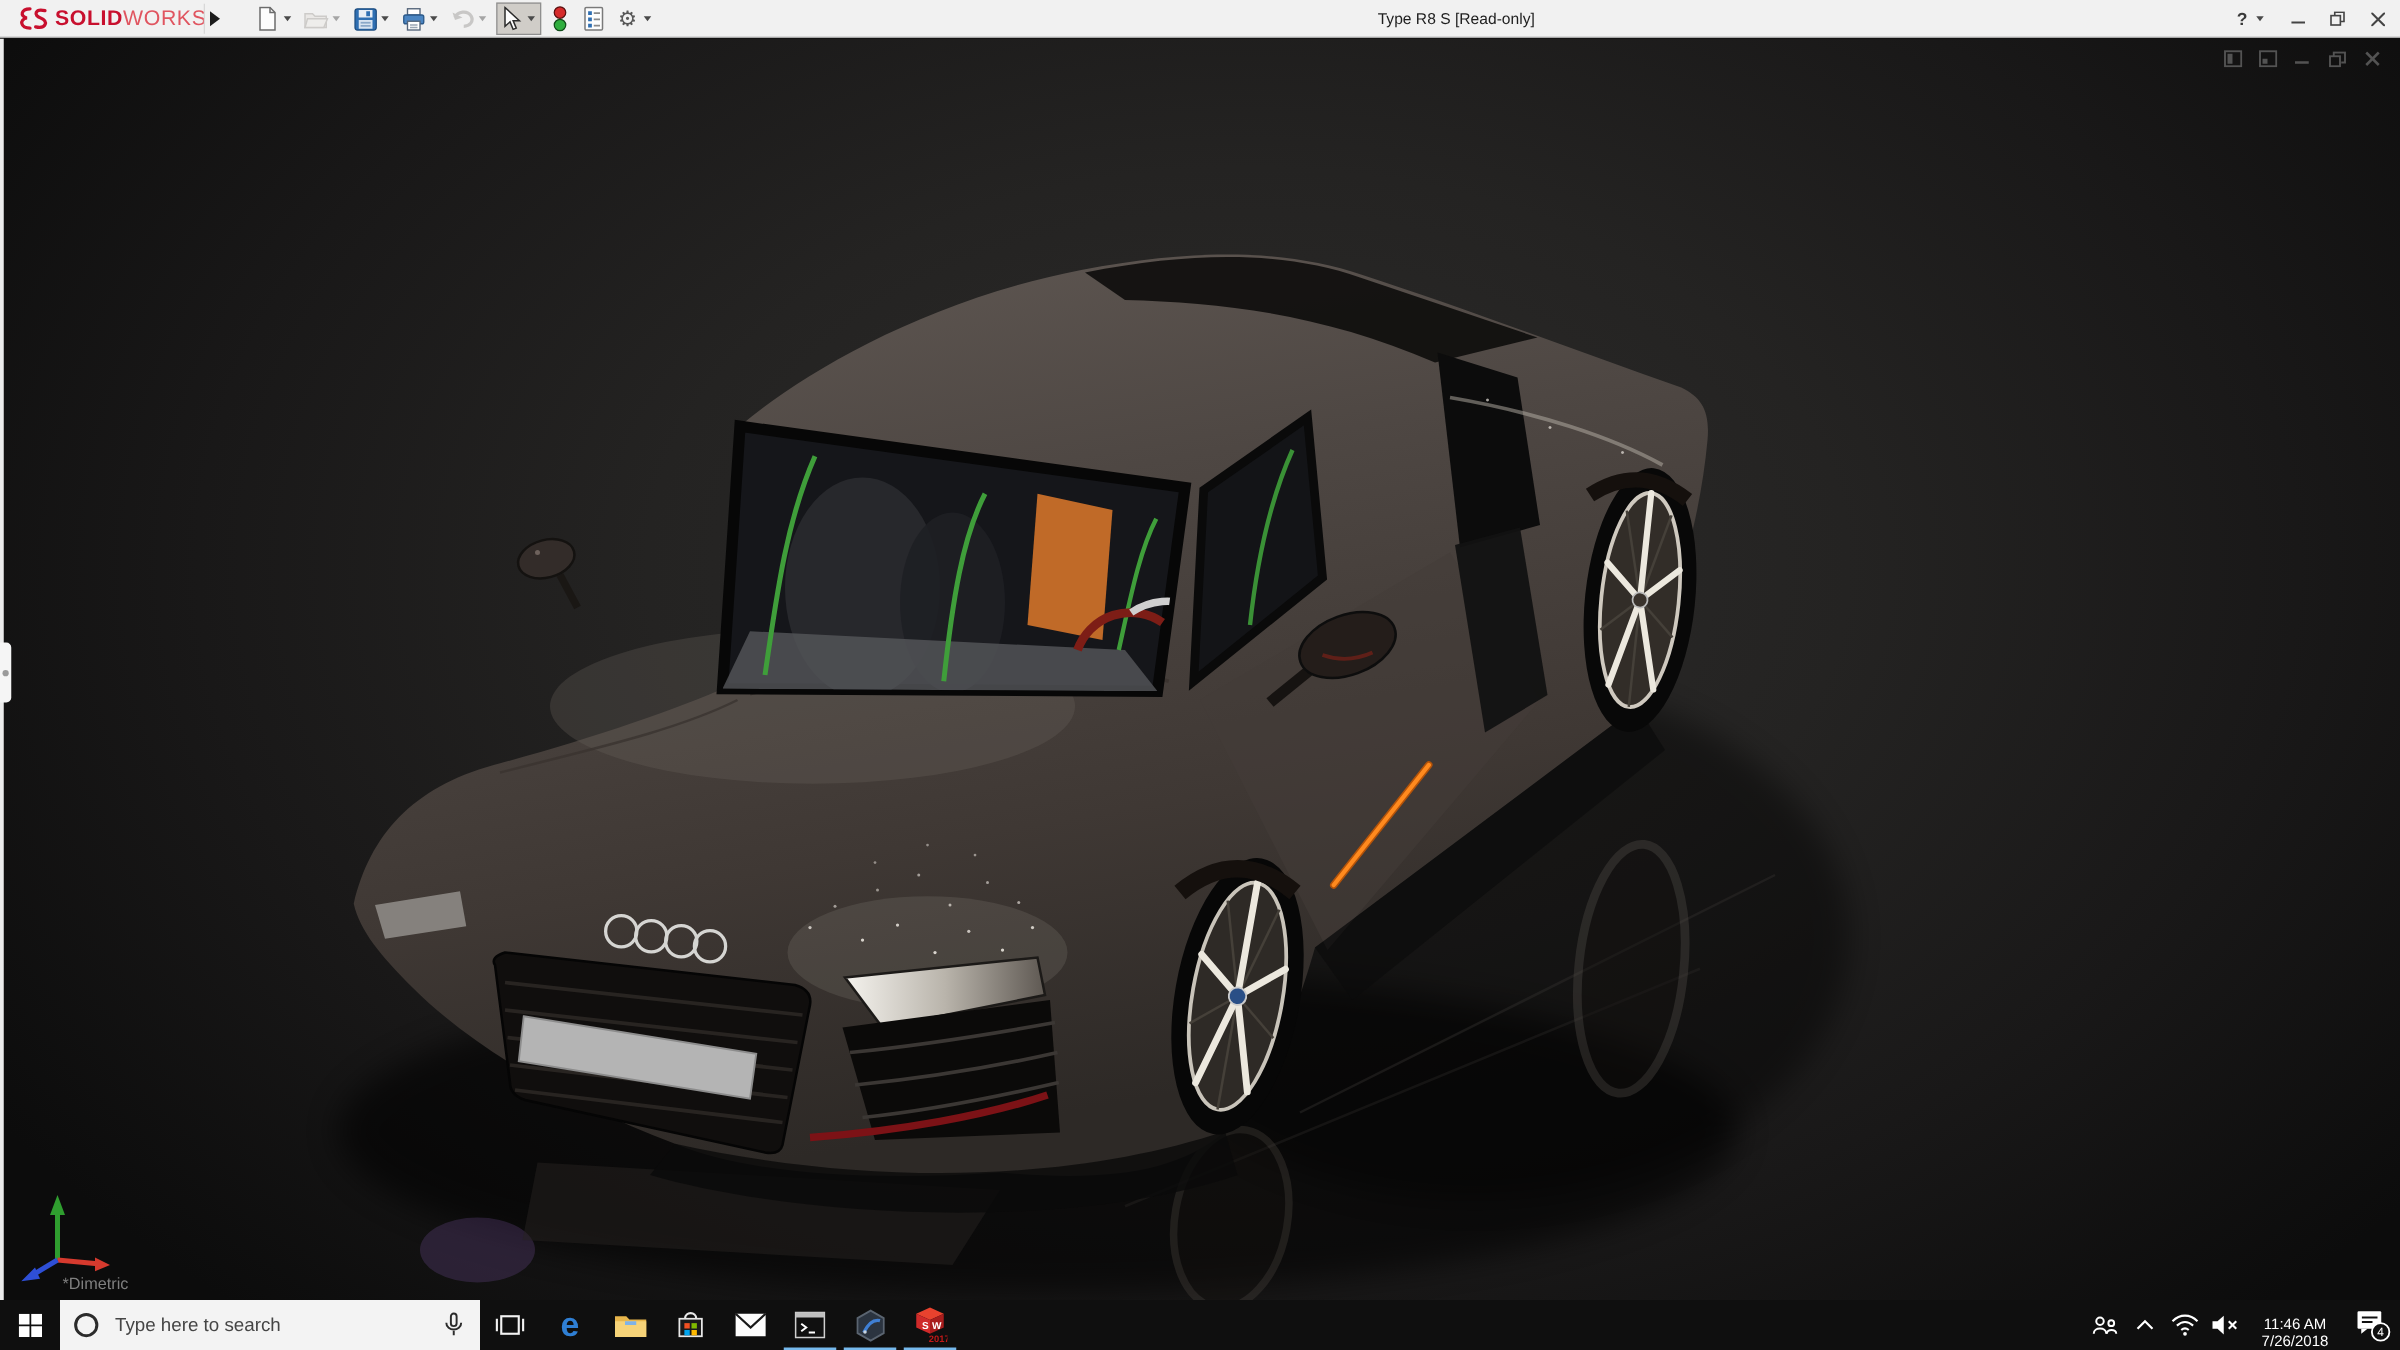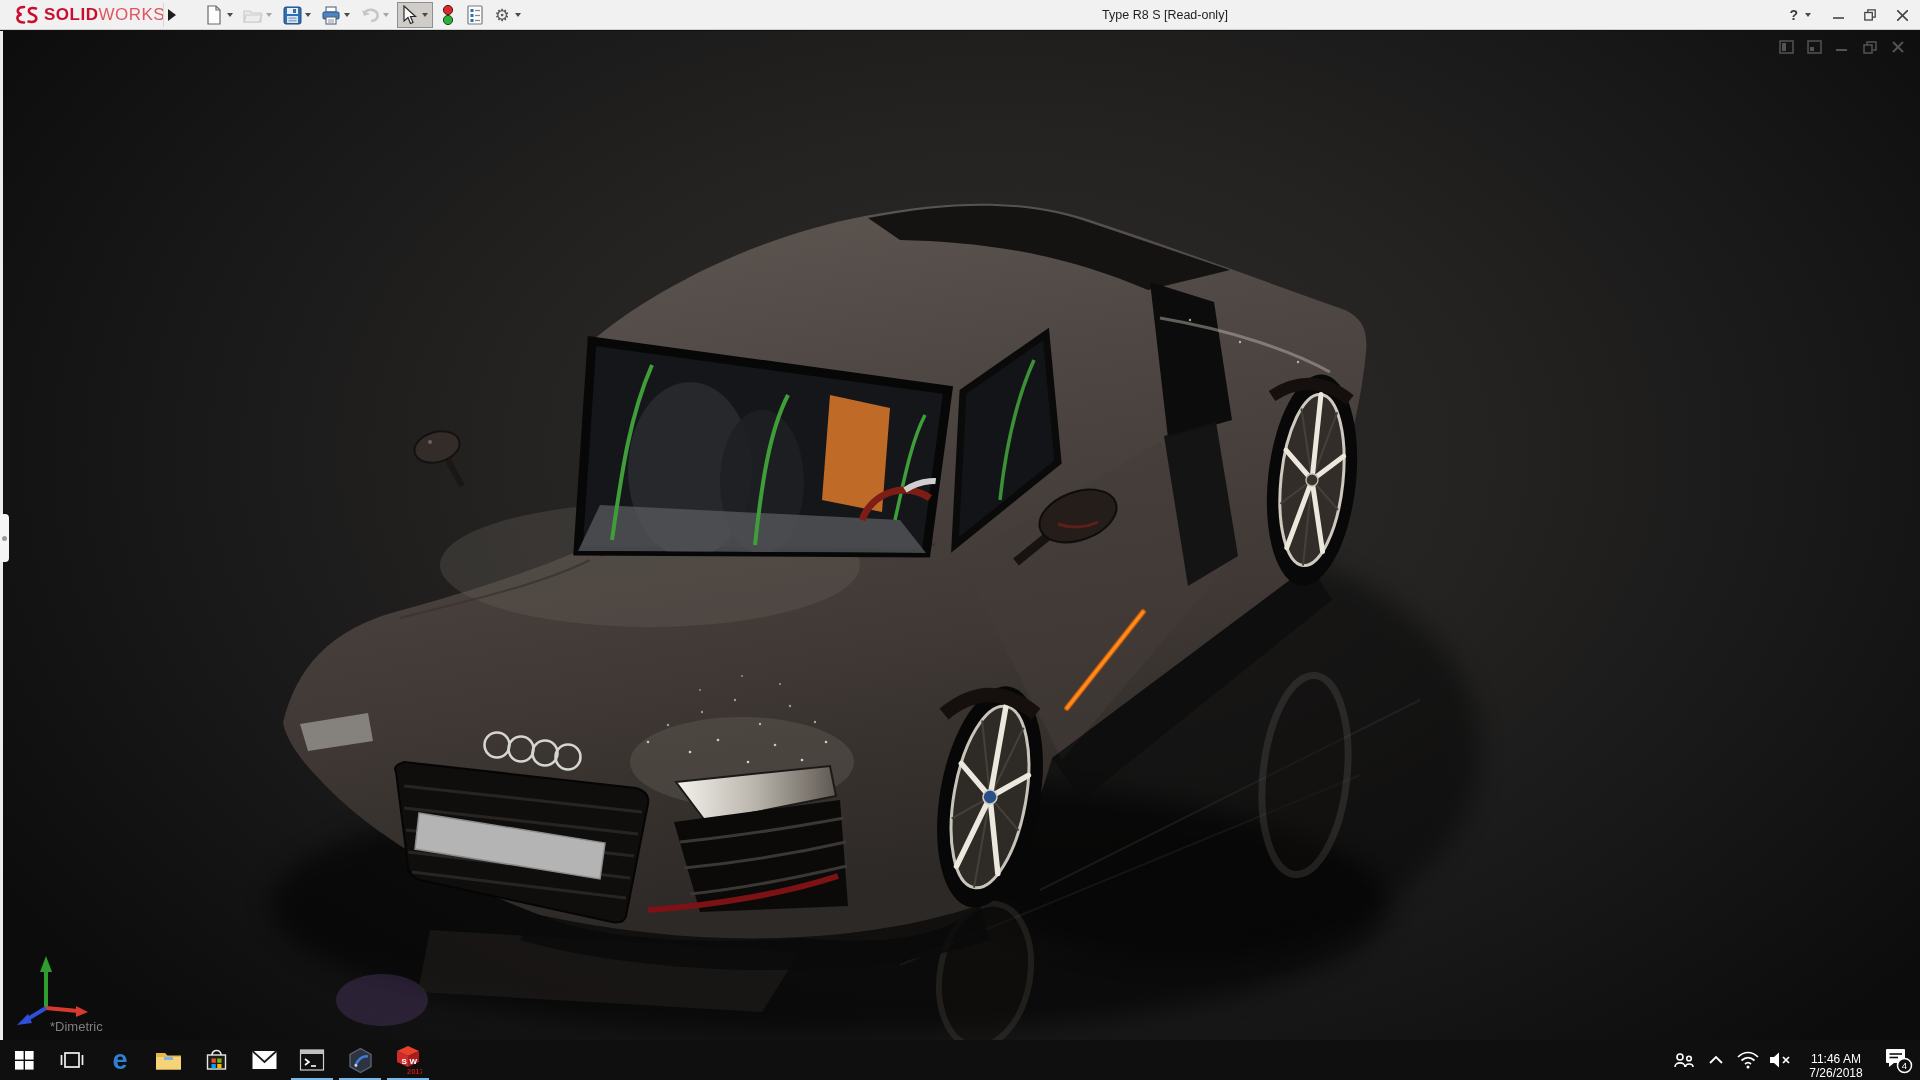--- a/index.html
+++ b/index.html
@@ -431,20 +431,31 @@
   <div class="taskbar">
     <div class="tb-start">
       <svg width="19" height="19" viewBox="0 0 19 19">
         <rect x="0" y="0" width="8.6" height="8.6" fill="#fff"></rect>
           <rect x="10" y="0" width="8.6" height="8.6" fill="#fff"></rect>
         <rect x="0" y="10" width="8.6" height="8.6" fill="#fff"></rect>
           <rect x="10" y="10" width="8.6" height="8.6" fill="#fff"></rect>
       </svg>
     </div>
 
+    <div class="searchbox">
+      <svg width="22" height="22" viewBox="0 0 22 22">
+          <circle cx="11" cy="11" r="8.5" fill="none" stroke="#2b2b2b" stroke-width="2.4"></circle>
+        </svg>
+      <input type="text" placeholder="Type here to search" style="">
+      <svg width="22" height="24" viewBox="0 0 24 24">
+        <rect x="9.5" y="2" width="5" height="11" rx="2.5" fill="none" stroke="#2b2b2b" stroke-width="1.7"></rect>
+        <path d="M5.5,10 C5.5,18 18.5,18 18.5,10" fill="none" stroke="#2b2b2b" stroke-width="1.7"></path>
+        <line x1="12" y1="17" x2="12" y2="21" stroke="#2b2b2b" stroke-width="1.7"></line>
+      </svg>
+    </div>
 
     <div class="task-app">
       <svg width="24" height="24" viewBox="0 0 24 24">
         <rect x="5" y="5" width="14" height="14" fill="none" stroke="#f2f2f2" stroke-width="1.7"></rect>
         <line x1="1.5" y1="7" x2="1.5" y2="17" stroke="#f2f2f2" stroke-width="1.7"></line>
         <line x1="22.5" y1="7" x2="22.5" y2="17" stroke="#f2f2f2" stroke-width="1.7"></line>
       </svg>
     </div>
 
     <div class="task-app">

